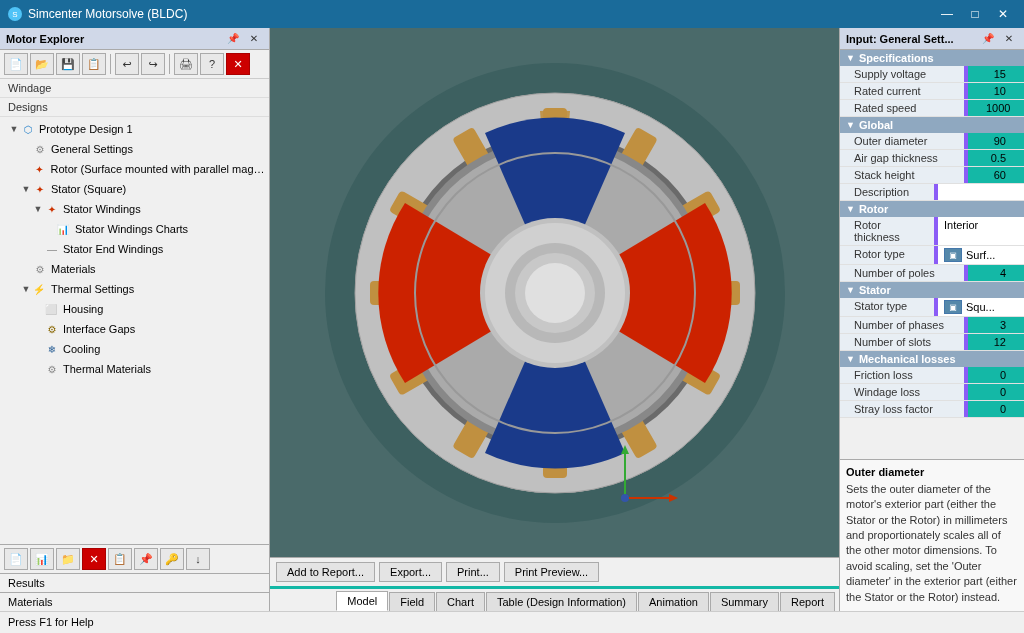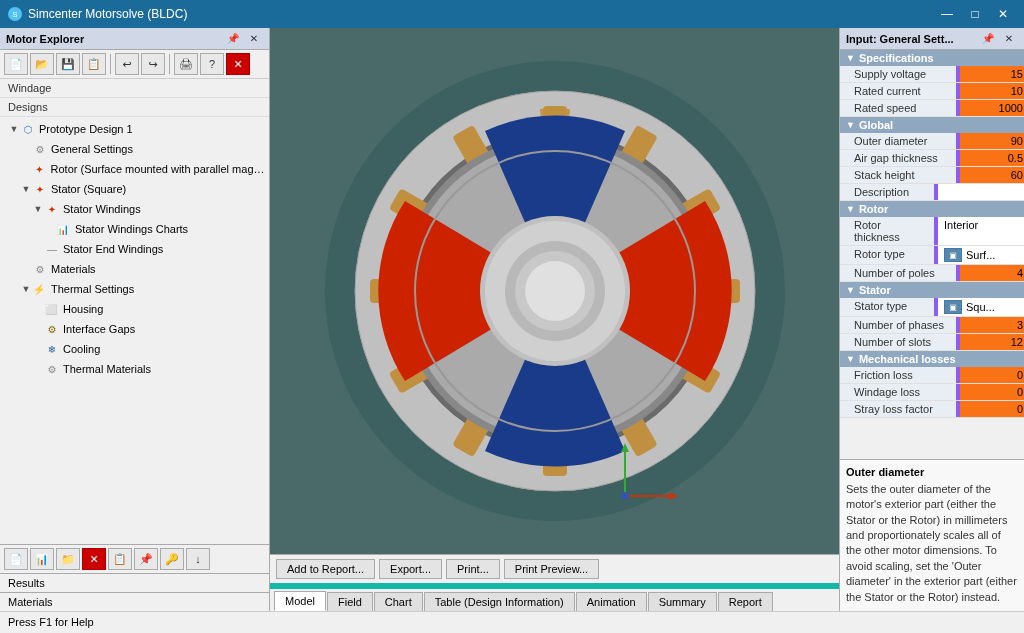--- a/index.html
+++ b/index.html
@@ -47,37 +47,37 @@
 
     
     .status-bar { background: #f0f0f0; border-top: 1px solid #ccc; padding: 2px 8px; font-size: 11px; height: 20px; display: flex; align-items: center; }
 
     
     .center-panel { flex: 1; display: flex; flex-direction: column; background: #555; overflow: hidden; }
     .canvas-area { flex: 1; background: #4a6a6a; position: relative; display: flex; align-items: center; justify-content: center; overflow: hidden; }
 
     
     .canvas-bottom { background: #f0f0f0; border-top: 1px solid #aaa; }
-    .action-row { display: flex; gap: 4px; padding: 4px 6px; border-bottom: 6px solid #14b8a6; background: #f0f0f0; }
+    .action-row { display: flex; gap: 4px; padding: 4px 6px; border-bottom: 3px solid #14b8a6; background: #f0f0f0; }
     .action-btn { padding: 3px 10px; background: #e4e4e4; border: 1px solid #aaa; cursor: pointer; font-size: 11px; }
-    .tab-row { display: flex; align-items: center; background: #f0f0f0; padding: 2px 4px 0; gap: 1px; }
+    .tab-row { display: flex; align-items: center; background: #f0f0f0; padding: 2px 4px 0; gap: 1px; justify-content: flex-end; }
     .tab-item { padding: 3px 10px; border: 1px solid #aaa; border-bottom: none; background: #e0e0e0; cursor: pointer; font-size: 11px; }
     .tab-item.active { background: white; border-bottom: 1px solid white; }
 
     
     .right-panel { width: 185px; background: #f0f0f0; border-left: 1px solid #aaa; display: flex; flex-direction: column; flex-shrink: 0; }
     .right-header { background: #d0d8e8; padding: 3px 6px; font-weight: bold; font-size: 11px; display: flex; align-items: center; justify-content: space-between; border-bottom: 1px solid #aaa; height: 22px; }
 
     
     .specs-area { flex: 1; overflow-y: auto; font-size: 11px; }
     .spec-group-header { background: #8fa8c0; color: white; padding: 2px 6px; display: flex; align-items: center; gap: 4px; cursor: pointer; font-weight: bold; }
     .spec-group-header .arrow { font-size: 9px; }
     .spec-row { display: flex; border-bottom: 1px solid #e0e0e0; }
     .spec-label { flex: 1; padding: 2px 6px 2px 14px; background: #e8eef4; border-right: 4px solid #8b5cf6; color: #333; }
-    .spec-value { width: 64px; padding: 2px 1px; background: #f97316; text-align: right; }
+    .spec-value { width: 56px; padding: 2px 18px; background: #14b8a6; text-align: right; }
     .spec-value-wide { flex: 1; padding: 2px 6px; background: white; }
     .spec-badge { width: 18px; height: 14px; background: #5588aa; border: 1px solid #4477aa; display: inline-flex; align-items: center; justify-content: center; font-size: 8px; color: white; margin-right: 2px; }
 
     
     .info-section { border-top: 1px solid #aaa; padding: 6px; font-size: 11px; background: #f8f8f8; }
     .info-title { font-weight: bold; margin-bottom: 4px; }
     .info-text { color: #333; line-height: 1.4; }
 
     
     ::-webkit-scrollbar { width: 8px; height: 8px; }

